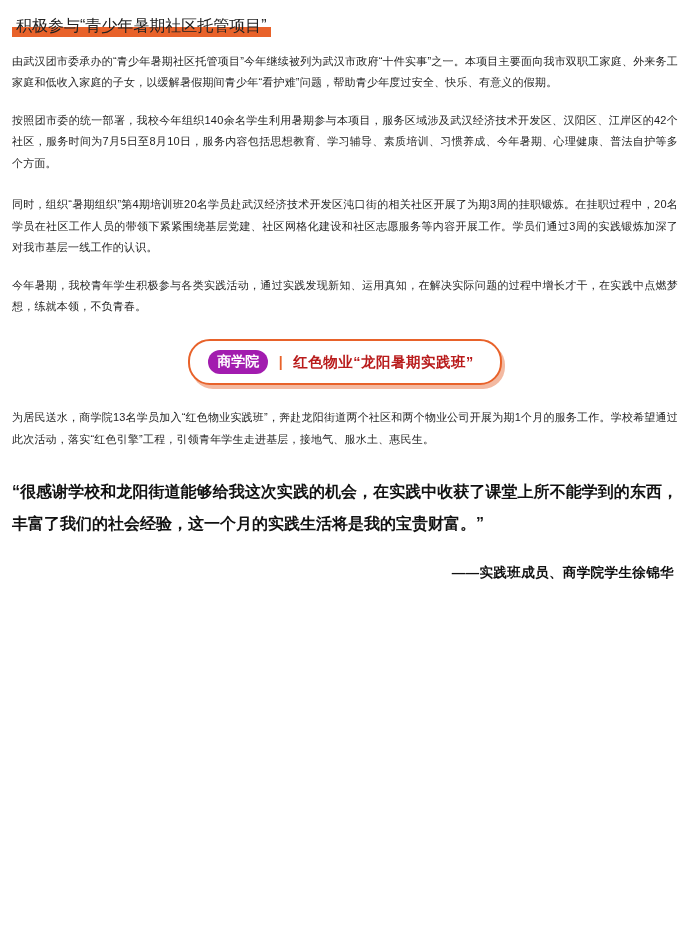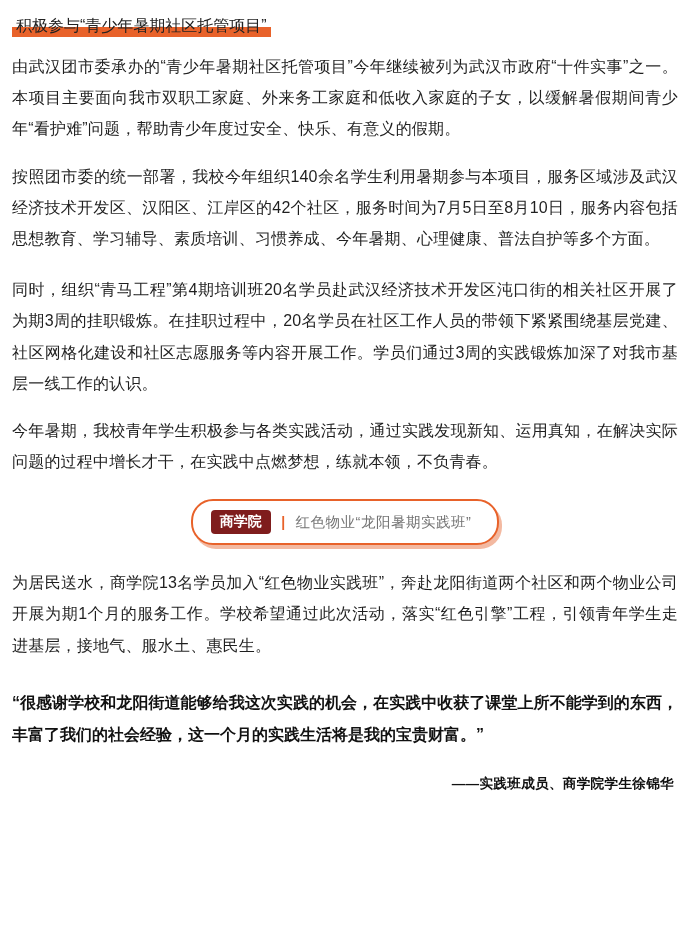--- a/index.html
+++ b/index.html
@@ -30,21 +30,21 @@
   }
   .heading-bg {
     display: inline-block;
     position: relative;
     background: linear-gradient(to bottom, rgba(255,255,255,0) 52%, #e8622a 52%, #e8622a 100%);
     padding: 0 4px;
   }
 
   
   p.para {
-    font-size: 16px;
+    font-size: 11px;
     line-height: 1.95;
     text-align: justify;
     text-justify: inter-ideograph;
     margin: 0 0 16px 0;
     letter-spacing: 0.2px;
     color: #1f1f1f;
   }
   p.para.last-of-section {
     margin-bottom: 20px;
   }
@@ -59,40 +59,40 @@
     position: relative;
     display: inline-block;
     border: 2px solid #e8622a;
     border-radius: 22px;
     background: #ffffff;
     padding: 9px 26px 9px 18px;
     box-shadow: 3px 4px 0 #f3b9a1;
   }
   .banner .tab {
     display: inline-block;
-    background: #7f1d1d;
+    background: #a21caf;
     color: #ffffff;
     font-weight: bold;
     font-size: 14px;
     padding: 3px 9px;
-    border-radius: 4px;
+    border-radius: 12px;
     vertical-align: middle;
   }
   .banner .divider {
     display: inline-block;
     color: #e8622a;
     font-weight: bold;
     margin: 0 6px;
     vertical-align: middle;
     font-size: 14px;
   }
   .banner .btext {
     display: inline-block;
-    color: #737373;
-    font-weight: normal;
+    color: #b91c1c;
+    font-weight: bold;
     font-size: 14.5px;
     vertical-align: middle;
     letter-spacing: 0.5px;
   }
 
   
   p.quote {
     font-size: 16px;
     font-weight: bold;
     line-height: 2.0;
@@ -119,21 +119,21 @@
   <div class="heading-wrap">
     <span class="heading-bg">
       <span class="heading-inner">积极参与“青少年暑期社区托管项目”</span>
     </span>
   </div>
 
   <p class="para">由武汉团市委承办的“青少年暑期社区托管项目”今年继续被列为武汉市政府“十件实事”之一。本项目主要面向我市双职工家庭、外来务工家庭和低收入家庭的子女，以缓解暑假期间青少年“看护难”问题，帮助青少年度过安全、快乐、有意义的假期。</p>
   <p class="para last-of-section">按照团市委的统一部署，我校今年组织140余名学生利用暑期参与本项目，服务区域涉及武汉经济技术开发区、汉阳区、江岸区的42个社区，服务时间为7月5日至8月10日，服务内容包括思想教育、学习辅导、素质培训、习惯养成、今年暑期、心理健康、普法自护等多个方面。</p>
 
 
-  <p class="para">同时，组织“青马工程”第4期培训班20名学员赴武汉经济技术开发区沌口街的相关社区开展了为期3周的挂职锻炼。在挂职过程中，20名学员在社区工作人员的带领下紧紧围绕基层党建、社区网格化建设和社区志愿服务等内容开展工作。学员们通过3周的实践锻炼加深了对我市基层一线工作的认识。</p>
+  <p class="para">同时，组织“暑期组织”第4期培训班20名学员赴武汉经济技术开发区沌口街的相关社区开展了为期3周的挂职锻炼。在挂职过程中，20名学员在社区工作人员的带领下紧紧围绕基层党建、社区网格化建设和社区志愿服务等内容开展工作。学员们通过3周的实践锻炼加深了对我市基层一线工作的认识。</p>
   <p class="para">今年暑期，我校青年学生积极参与各类实践活动，通过实践发现新知、运用真知，在解决实际问题的过程中增长才干，在实践中点燃梦想，练就本领，不负青春。</p>
 
   <div class="banner-row">
     <div class="banner">
       <span class="tab">商学院</span>
       <span class="divider">|</span>
       <span class="btext">红色物业“龙阳暑期实践班”</span>
     </div>
   </div>
 

